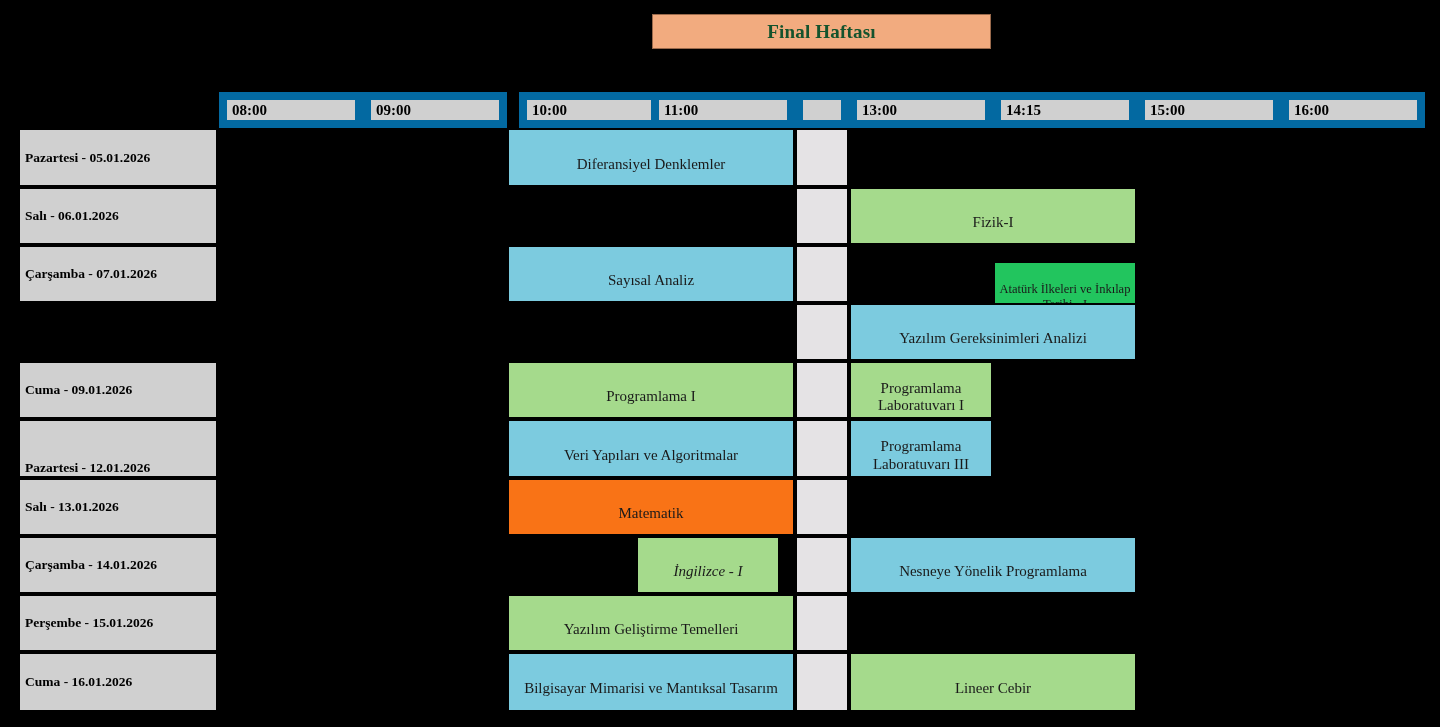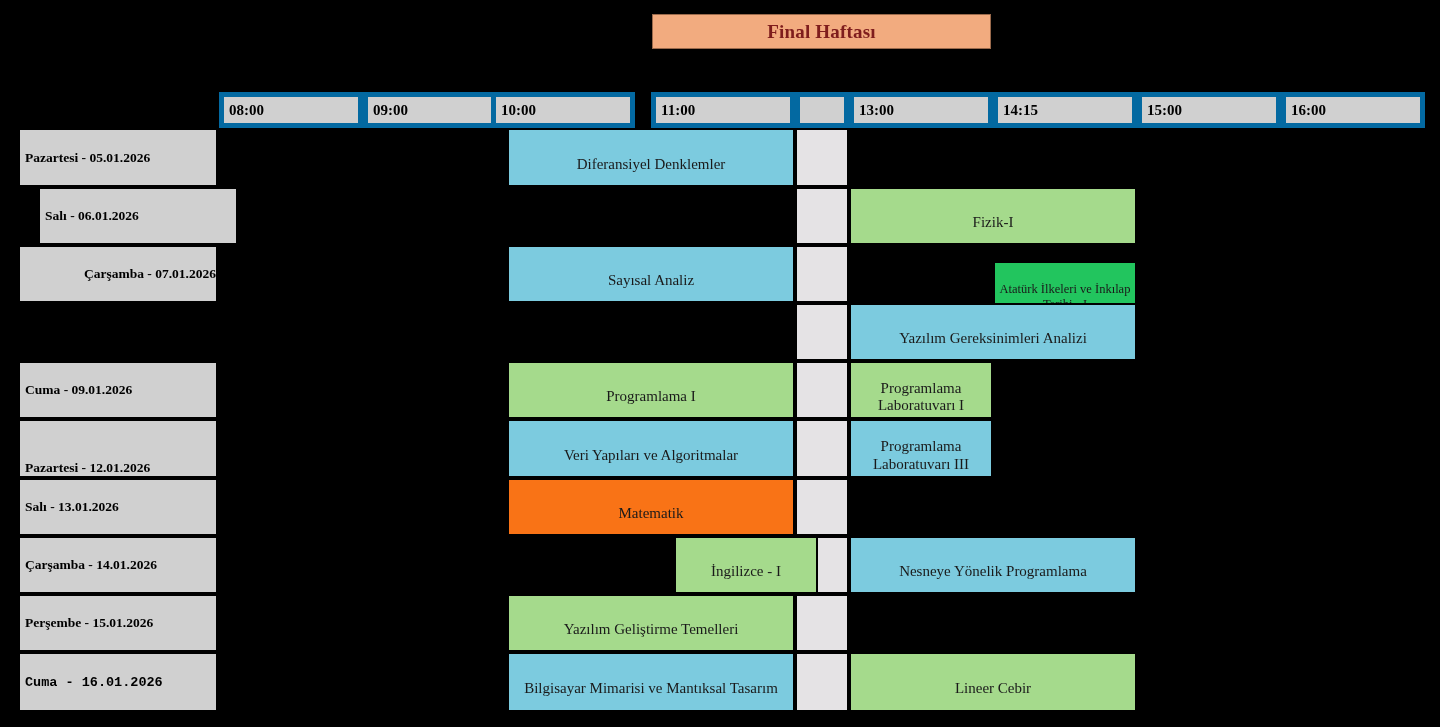--- a/index.html
+++ b/index.html
@@ -26,21 +26,21 @@
     border: 1px solid #9a6a4c;
     box-sizing: border-box;
     display: flex;
     align-items: center;
     justify-content: center;
   }
   #title-banner .title-text {
     font-family: "Liberation Serif", "DejaVu Serif", serif;
     font-weight: bold;
     font-size: 19px;
-    color: #7f1d1d;
+    color: #14532d;
     letter-spacing: 0.2px;
   }
 
   
   #schedule {
     position: absolute;
     left: 18px;
     top: 92px;
     width: 1407px;
   }
@@ -51,21 +51,21 @@
     left: 201px;   
     top: 0px;
     height: 36px;
     width: 1206px;
   }
   .time-cell {
     position: absolute;
     top: 0;
     height: 36px;
     background: #d0d0d0;
-    border: 5px solid #0369a1;
+    border: 8px solid #0369a1;
     box-sizing: border-box;
     display: flex;
     align-items: center;
   }
   .time-cell .time-label {
     font-weight: bold;
     font-size: 15px;
     color: #000000;
     padding-left: 5px;
   }
@@ -134,21 +134,21 @@
 </div>
 
 <div id="schedule">
   <div id="time-header">
       <div class="time-cell" style="left: 0px; width: 144px;">
         <span class="time-label">08:00</span>
       </div>
       <div class="time-cell" style="left: 144px; width: 144px;">
         <span class="time-label">09:00</span>
       </div>
-      <div class="time-cell" style="left: 272px; width: 144px;">
+      <div class="time-cell" style="left: 300px; width: 144px;">
         <span class="time-label">10:00</span>
       </div>
       <div class="time-cell" style="left: 432px; width: 144px;">
         <span class="time-label">11:00</span>
       </div>
       <div class="time-cell" style="left: 576px; width: 54px;">
         <span class="time-label"></span>
       </div>
       <div class="time-cell" style="left: 630px; width: 144px;">
         <span class="time-label">13:00</span>
@@ -167,30 +167,30 @@
       <div class="day-row" style="top: 36px; height: 59px;">
         <div class="day-label-cell" style="height: 59px;">
           <span class="day-text">Pazartesi - 05.01.2026</span>
         </div>
         <div class="break-cell" style="left: 777px; width: 54px; top: 0px; height: 59px;"></div>
         <div class="course-block" style="left: 489px; width: 288px; top: 0px; height: 59px; background: rgb(124, 203, 223);">
           <span class="course-text">Diferansiyel Denklemler</span>
         </div>
       </div>
       <div class="day-row" style="top: 95px; height: 58px;">
-        <div class="day-label-cell" style="height: 58px; margin-left: 20px;">
+        <div class="day-label-cell" style="height: 58px;">
           <span class="day-text">Salı - 06.01.2026</span>
         </div>
         <div class="break-cell" style="left: 777px; width: 54px; top: 0px; height: 58px;"></div>
         <div class="course-block" style="left: 831px; width: 288px; top: 0px; height: 58px; background: rgb(165, 218, 140);">
           <span class="course-text">Fizik-I</span>
         </div>
       </div>
       <div class="day-row" style="top: 153px; height: 58px;">
-        <div class="day-label-cell" style="height: 58px; justify-content: flex-end;">
+        <div class="day-label-cell" style="height: 58px;">
           <span class="day-text">Çarşamba - 07.01.2026</span>
         </div>
         <div class="break-cell" style="left: 777px; width: 54px; top: 0px; height: 58px;"></div>
         <div class="course-block" style="left: 489px; width: 288px; top: 0px; height: 58px; background: rgb(124, 203, 223);">
           <span class="course-text">Sayısal Analiz</span>
         </div>
         <div class="course-block small" style="left: 975px; width: 144px; top: 16px; height: 58px; background: #22c55e;">
           <span class="course-text">Atatürk İlkeleri ve İnkılap Tarihi - I</span>
         </div>
       </div>
@@ -231,38 +231,38 @@
         <div class="break-cell" style="left: 777px; width: 54px; top: 0px; height: 58px;"></div>
         <div class="course-block" style="left: 489px; width: 288px; top: 0px; height: 58px; background: #f97316;">
           <span class="course-text">Matematik</span>
         </div>
       </div>
       <div class="day-row" style="top: 444px; height: 58px;">
         <div class="day-label-cell" style="height: 58px;">
           <span class="day-text">Çarşamba - 14.01.2026</span>
         </div>
         <div class="break-cell" style="left: 777px; width: 54px; top: 0px; height: 58px;"></div>
-        <div class="course-block" style="left: 656px; width: 144px; top: 0px; height: 58px; background: rgb(165, 218, 140);">
+        <div class="course-block" style="left: 618px; width: 144px; top: 0px; height: 58px; background: rgb(165, 218, 140); font-style: italic;">
           <span class="course-text">İngilizce - I</span>
         </div>
         <div class="course-block" style="left: 831px; width: 288px; top: 0px; height: 58px; background: rgb(124, 203, 223);">
           <span class="course-text">Nesneye Yönelik Programlama</span>
         </div>
       </div>
       <div class="day-row" style="top: 502px; height: 58px;">
         <div class="day-label-cell" style="height: 58px;">
           <span class="day-text">Perşembe - 15.01.2026</span>
         </div>
         <div class="break-cell" style="left: 777px; width: 54px; top: 0px; height: 58px;"></div>
         <div class="course-block" style="left: 489px; width: 288px; top: 0px; height: 58px; background: rgb(165, 218, 140);">
           <span class="course-text">Yazılım Geliştirme Temelleri</span>
         </div>
       </div>
       <div class="day-row" style="top: 560px; height: 60px;">
-        <div class="day-label-cell" style="height: 60px; font-family: Liberation Mono, monospace;">
+        <div class="day-label-cell" style="height: 60px;">
           <span class="day-text">Cuma - 16.01.2026</span>
         </div>
         <div class="break-cell" style="left: 777px; width: 54px; top: 0px; height: 60px;"></div>
         <div class="course-block" style="left: 489px; width: 288px; top: 0px; height: 60px; background: rgb(124, 203, 223);">
           <span class="course-text">Bilgisayar Mimarisi ve Mantıksal Tasarım</span>
         </div>
         <div class="course-block" style="left: 831px; width: 288px; top: 0px; height: 60px; background: rgb(165, 218, 140);">
           <span class="course-text">Lineer Cebir</span>
         </div>
       </div>

